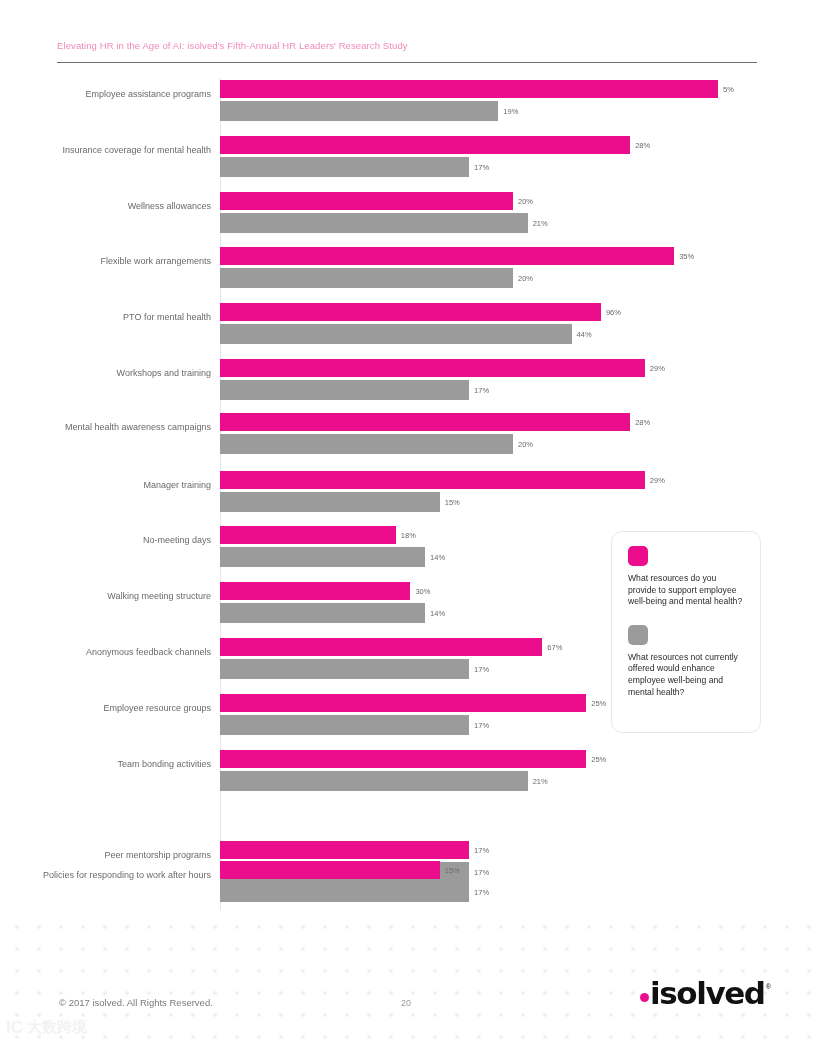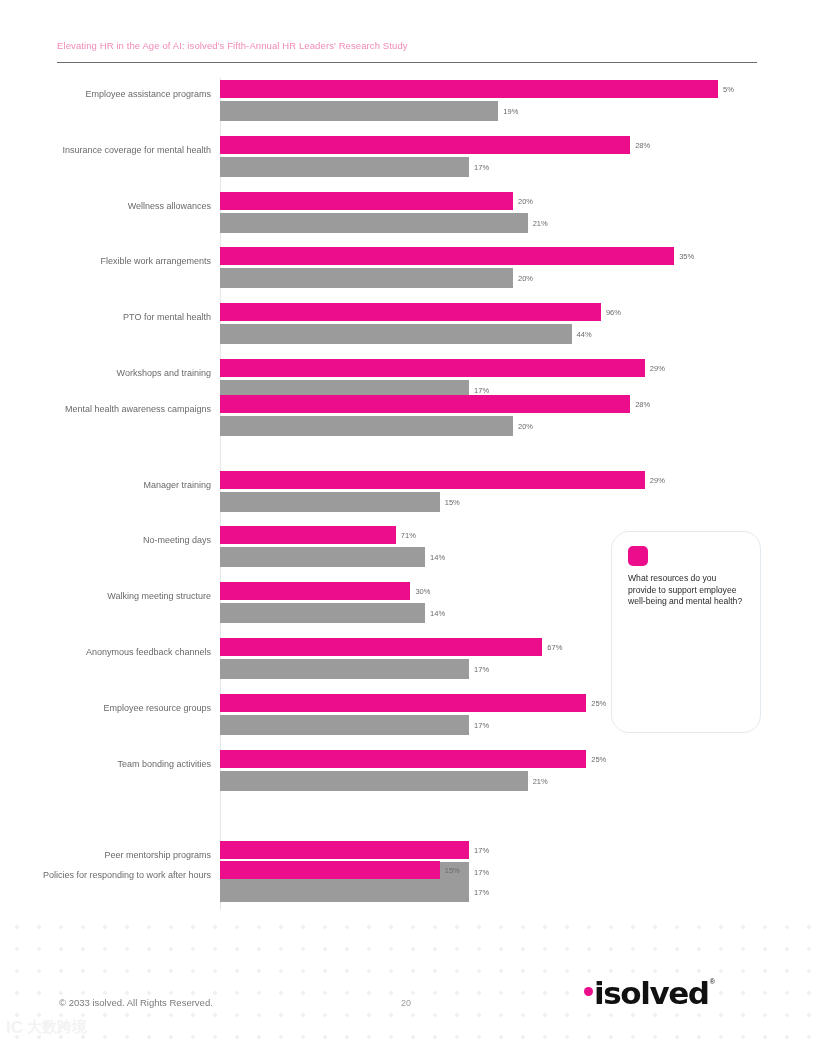--- a/index.html
+++ b/index.html
@@ -63,21 +63,21 @@
   }
   .val.p { top:5px; }
   .val.g { top:27px; }
 
   
   .legend {
     position:absolute; left:611px; top:531px;
     width:150px; height:202px;
     background:#ffffff;
     border:1px solid #e2eaf0;
-    border-radius:18px;
+    border-radius:11px;
     box-sizing:border-box;
     padding:14px 14px 0 16px;
   }
   .legend-swatch {
     width:20px; height:20px; border-radius:5px; display:block;
   }
   .legend-swatch.p { background:#eb0d8c; }
   .legend-swatch.g { background:#9b9b9b; }
   .legend-text {
     font-size:8.6px;
@@ -97,23 +97,23 @@
   }
   .footer-copy {
     position:absolute; left:59px; top:997px;
     font-size:9.5px; color:#7a7a7a;
   }
   .footer-page {
     position:absolute; left:401px; top:998px;
     font-size:9px; color:#9a9a9a;
   }
   .logo {
-    position:absolute; left:584px; top:978px;
+    position:absolute; left:640px; top:978px;
     height:30px;
-    display:flex; align-items:flex-start;
+    display:flex; align-items:center;
   }
   .logo-dot {
     width:9px; height:9px; border-radius:50%;
     background:#eb0d8c;
     margin-right:1px;
     margin-top:9px;
   }
   .logo-text {
     font-family:"DejaVu Sans", sans-serif;
     font-weight:bold;
@@ -200,21 +200,21 @@
       </div>
       <div class="row" style="top: 283px; height: 42px;">
         <div class="cat-label" style="top: 8px;">Workshops and training</div>
         <div class="bars">
           <div class="bar p" style="width: 424.85px; background: rgb(235, 13, 140);"></div>
           <div class="val p" style="left: 429.85px;">29%</div>
           <div class="bar g" style="width: 249.05px; background: rgb(155, 155, 155);"></div>
           <div class="val g" style="left: 254.05px;">17%</div>
         </div>
       </div>
-      <div class="row" style="top: 319px; height: 42px;">
+      <div class="row" style="top: 337px; height: 42px;">
         <div class="cat-label" style="top: 8px;">Mental health awareness campaigns</div>
         <div class="bars">
           <div class="bar p" style="width: 410.2px; background: rgb(235, 13, 140);"></div>
           <div class="val p" style="left: 415.2px;">28%</div>
           <div class="bar g" style="width: 293px; background: rgb(155, 155, 155);"></div>
           <div class="val g" style="left: 298px;">20%</div>
         </div>
       </div>
       <div class="row" style="top: 394.6px; height: 42px;">
         <div class="cat-label" style="top: 8px;">Manager training</div>
@@ -222,21 +222,21 @@
           <div class="bar p" style="width: 424.85px; background: rgb(235, 13, 140);"></div>
           <div class="val p" style="left: 429.85px;">29%</div>
           <div class="bar g" style="width: 219.75px; background: rgb(155, 155, 155);"></div>
           <div class="val g" style="left: 224.75px;">15%</div>
         </div>
       </div>
       <div class="row" style="top: 450.4px; height: 42px;">
         <div class="cat-label" style="top: 8px;">No-meeting days</div>
         <div class="bars">
           <div class="bar p" style="width: 175.8px; background: rgb(235, 13, 140);"></div>
-          <div class="val p" style="left: 180.8px;">71%</div>
+          <div class="val p" style="left: 180.8px;">18%</div>
           <div class="bar g" style="width: 205.1px; background: rgb(155, 155, 155);"></div>
           <div class="val g" style="left: 210.1px;">14%</div>
         </div>
       </div>
       <div class="row" style="top: 506.2px; height: 42px;">
         <div class="cat-label" style="top: 8px;">Walking meeting structure</div>
         <div class="bars">
           <div class="bar p" style="width: 190.45px; background: rgb(235, 13, 140);"></div>
           <div class="val p" style="left: 195.45px;">30%</div>
           <div class="bar g" style="width: 205.1px; background: rgb(155, 155, 155);"></div>
@@ -289,24 +289,28 @@
         </div>
       </div>
     </div>
 </div>
 
 <div class="legend">
   <div class="legend-item">
     <span class="legend-swatch p"></span>
     <p class="legend-text">What resources do you provide to support employee well-being and mental health?</p>
   </div>
+  <div class="legend-item">
+    <span class="legend-swatch g"></span>
+    <p class="legend-text">What resources not currently offered would enhance employee well-being and mental health?</p>
+  </div>
 </div>
 
 <div class="footer-dots"></div>
-<div class="footer-copy">© 2033 isolved. All Rights Reserved.</div>
+<div class="footer-copy">© 2017 isolved. All Rights Reserved.</div>
 <div class="footer-page">20</div>
 <div class="logo">
   <span class="logo-dot"></span>
   <span class="logo-text">isolved</span>
   <span class="logo-reg">®</span>
 </div>
 <div class="watermark">
   <span class="wm-mark">IC</span>
   <span class="wm-text">大数跨境</span>
 </div>

